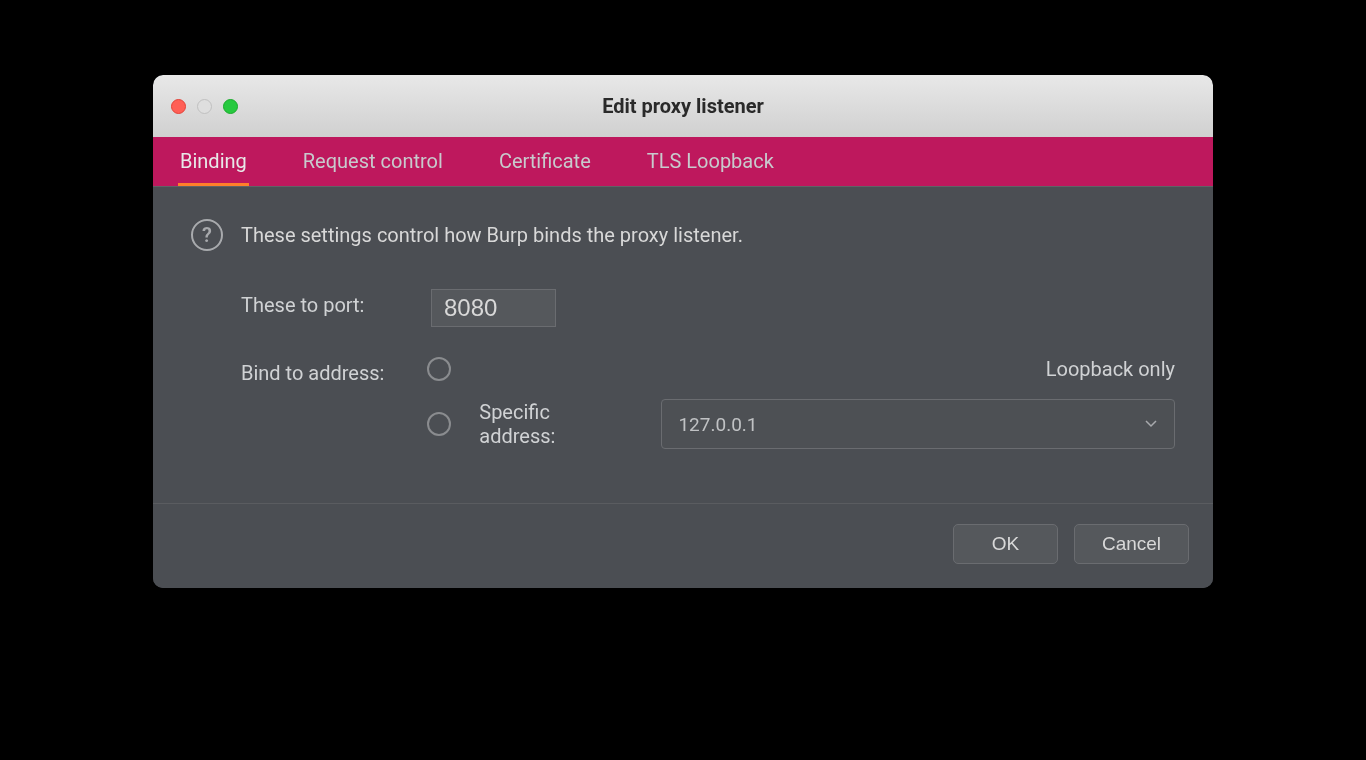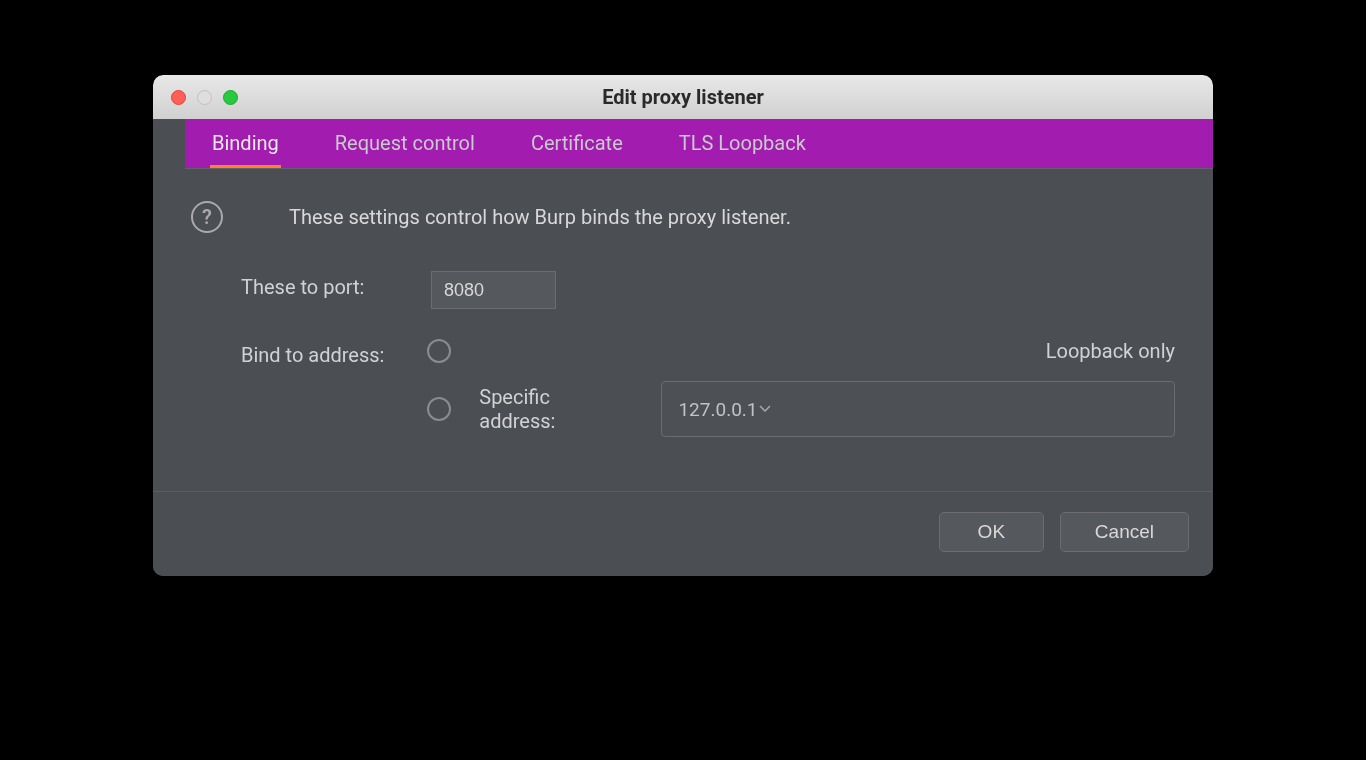--- a/index.html
+++ b/index.html
@@ -21,21 +21,21 @@
     
     .window {
       width: 1060px;
       background: #4b4e53;
       border-radius: 10px;
       box-shadow: 0 25px 70px rgba(0, 0, 0, 0.7);
       overflow: hidden;
     }
     
     .titlebar {
-      height: 44px;
+      height: 62px;
       background: linear-gradient(to bottom, #e8e8e8, #d0d0d0);
       display: flex;
       align-items: center;
       position: relative;
       border-top-left-radius: 10px;
       border-top-right-radius: 10px;
       padding-left: 18px;
     }
     
     .traffic-lights {
@@ -58,26 +58,25 @@
       position: absolute;
       left: 50%;
       transform: translateX(-50%);
       font-size: 20px;
       font-weight: 700;
       color: #2a2a2a;
     }
     
     .tabbar {
       display: flex;
-      background: #a21caf;
+      background: #be185d;
       padding-left: 25px;
       border-bottom: 1px solid #606266;
       gap: 52px;
       align-items: flex-end;
-      margin-left: 32px;
     }
     
     .tab {
       font-size: 20px;
       color: #c8cacd;
       padding: 12px 2px 10px 2px;
       cursor: pointer;
       border-bottom: 3px solid transparent;
     }
     
@@ -108,21 +107,20 @@
       justify-content: center;
       color: #a8aaad;
       font-size: 20px;
       font-weight: 600;
       flex-shrink: 0;
     }
     
     .description-text {
       font-size: 20px;
       color: #d8d8d8;
-      margin-left: 48px;
     }
     
     .form-area {
       padding-left: 50px;
     }
     
     .form-row {
       display: flex;
       align-items: flex-start;
       margin-bottom: 30px;
@@ -134,21 +132,21 @@
       color: #d0d2d4;
       padding-top: 4px;
     }
     
     .port-input {
       width: 125px;
       height: 38px;
       background: #55585c;
       border: 1px solid #6a6c70;
       color: #d8d8d8;
-      font-size: 18px;
+      font-size: 24px;
       padding: 0 12px;
       border-radius: 0;
       outline: none;
     }
     
     .radio-group {
       display: flex;
       flex-direction: column;
       gap: 18px;
     }
@@ -190,27 +188,28 @@
       color: #d0d2d4;
     }
     
     .specific-row {
       display: flex;
       align-items: center;
       gap: 28px;
     }
     
     .select-box {
-      height: 56px;
+      height: 50px;
       width: 525px;
       background: #4d5054;
       border: 1px solid #6a6c70;
       border-radius: 4px;
       display: flex;
       align-items: center;
+      justify-content: space-between;
       padding: 0 16px;
       cursor: pointer;
       margin-left: 6px;
     }
     
     .select-value {
       font-size: 19px;
       color: #c0c2c4;
     }
     
@@ -230,21 +229,21 @@
     
     .btn {
       height: 40px;
       min-width: 115px;
       background: #55585c;
       border: 1px solid #6a6c70;
       border-radius: 5px;
       color: #d8d8d8;
       font-size: 19px;
       cursor: pointer;
-      padding: 0 34px;
+      padding: 0 20px;
     }
     
     .btn:first-of-type {
       min-width: 105px;
     }
   </style>
 </head>
 <body>
 
 <div class="window">

